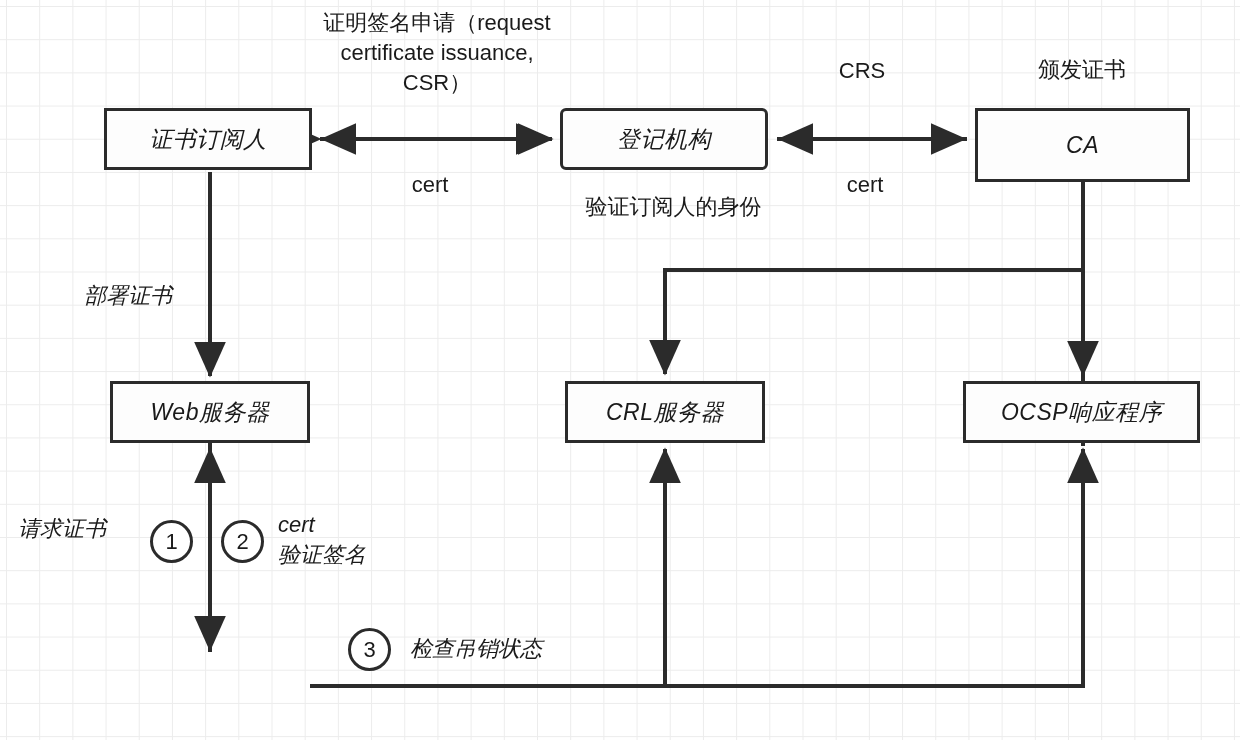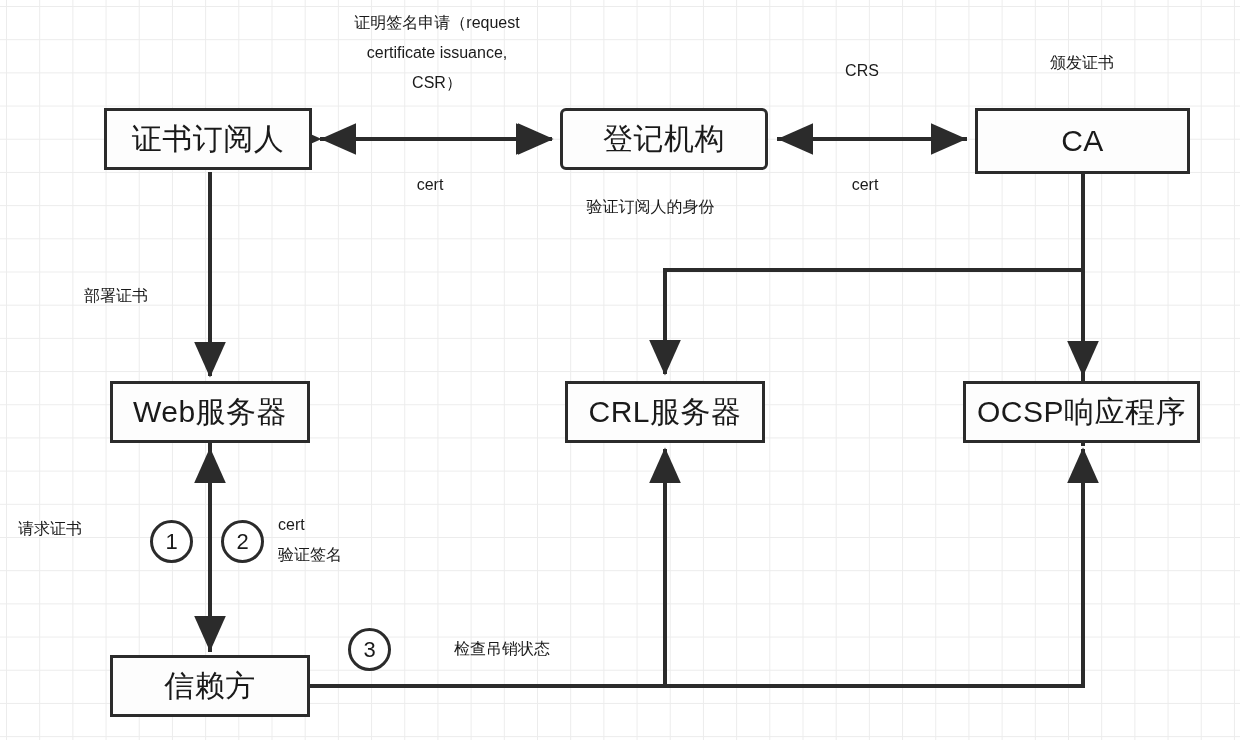--- a/index.html
+++ b/index.html
@@ -30,33 +30,34 @@
   }
   .node {
     position: absolute;
     box-sizing: border-box;
     background: #fdfdfd;
     border: 3px solid #2b2b2b;
     display: flex;
     align-items: center;
     justify-content: center;
     color: #1a1a1a;
-    font-size: 30px;
+    font-size: 23px;
     letter-spacing: 0.5px;
     white-space: nowrap;
+    font-style: italic;
   }
   .label {
     position: absolute;
     color: #1a1a1a;
-    font-size: 16px;
+    font-size: 22px;
     line-height: 30px;
     white-space: pre-line;
     text-align: center;
   }
-  .label.left { text-align: left; }
+  .label.left { text-align: left; font-style: italic; }
   .step {
     position: absolute;
     box-sizing: border-box;
     width: 43px;
     height: 43px;
     border: 3px solid #2b2b2b;
     border-radius: 50%;
     background: #ffffff;
     display: flex;
     align-items: center;
@@ -102,62 +103,59 @@
   </svg>
 
   <div class="node" style="left:104px; top:108px; width:208px; height:62px;">
     <span>证书订阅人</span>
   </div>
 
   <div class="node" style="left:560px; top:108px; width:208px; height:62px;border-radius:6px;">
     <span>登记机构</span>
   </div>
 
-  <div class="node" style="left:975px; top:108px; width:215px; height:66px;">
+  <div class="node" style="left:975px; top:108px; width:215px; height:74px;">
     <span>CA</span>
   </div>
 
   <div class="node" style="left:110px; top:381px; width:200px; height:62px;text-align:center;">
     <span>Web服务器</span>
   </div>
 
   <div class="node" style="left:565px; top:381px; width:200px; height:62px;">
     <span>CRL服务器</span>
   </div>
 
   <div class="node" style="left:963px; top:381px; width:237px; height:62px;text-align:center;">
     <span>OCSP响应程序</span>
   </div>
 
-  <div class="node" style="left:110px; top:655px; width:200px; height:62px;">
-    <span>信赖方</span>
-  </div>
 
   <div class="label" style="left:292px; top:8px; width:290px;">证明签名申请（request
 certificate issuance,
 CSR）</div>
 
   <div class="label" style="left:380px; top:170px; width:100px;">cert</div>
 
-  <div class="label" style="left:543px; top:192px; width:215px;">验证订阅人的身份</div>
+  <div class="label" style="left:566px; top:192px; width:215px;">验证订阅人的身份</div>
 
   <div class="label" style="left:812px; top:56px; width:100px;">CRS</div>
 
   <div class="label" style="left:815px; top:170px; width:100px;">cert</div>
 
-  <div class="label" style="left:1007px; top:48px; width:150px;">颁发证书</div>
+  <div class="label" style="left:1007px; top:55px; width:150px;">颁发证书</div>
 
   <div class="label left" style="left:84px; top:281px; width:190px;">部署证书</div>
 
   <div class="label left" style="left:18px; top:514px; width:150px;">请求证书</div>
 
   <div class="label left" style="left:278px; top:510px; width:190px;">cert
 验证签名</div>
 
-  <div class="label left" style="left:410px; top:634px; width:240px;margin-left:44px;">检查吊销状态</div>
+  <div class="label left" style="left:410px; top:634px; width:240px;">检查吊销状态</div>
 
   <div class="step" style="left:150px; top:520px;">
     <span>1</span>
   </div>
   <div class="step" style="left:221px; top:520px;">
     <span>2</span>
   </div>
   <div class="step" style="left:348px; top:628px;">
     <span>3</span>
   </div>

